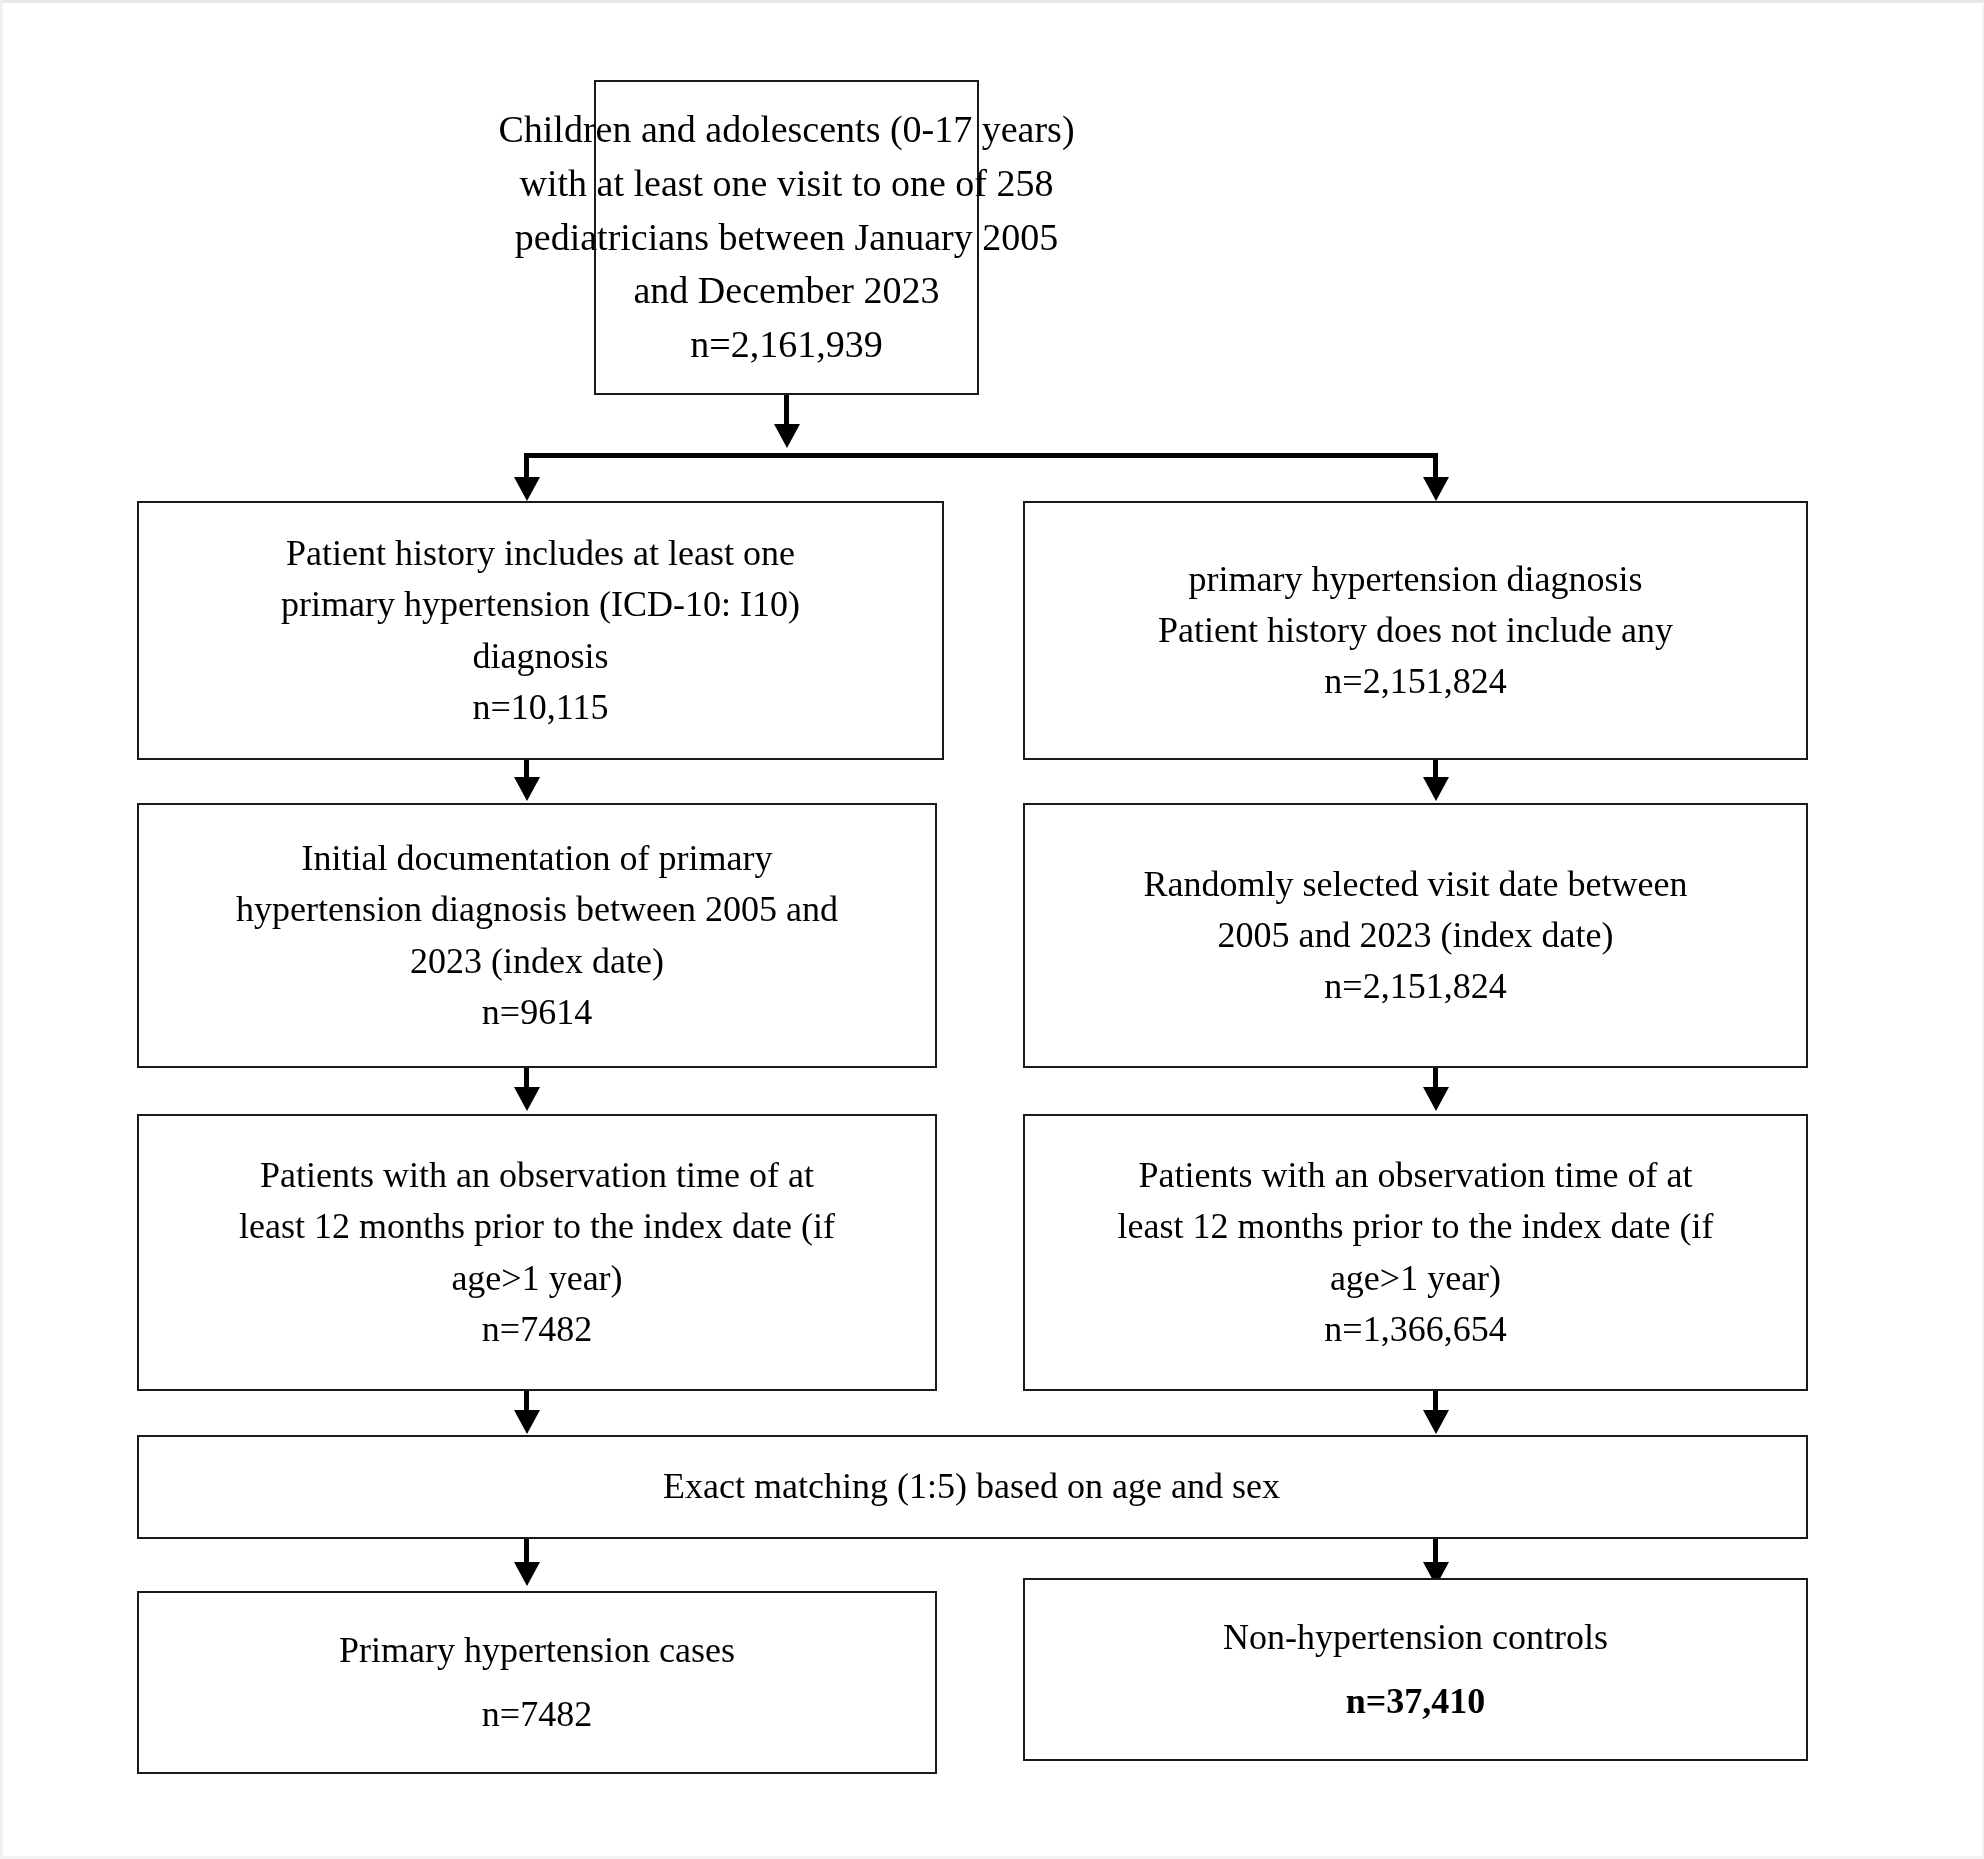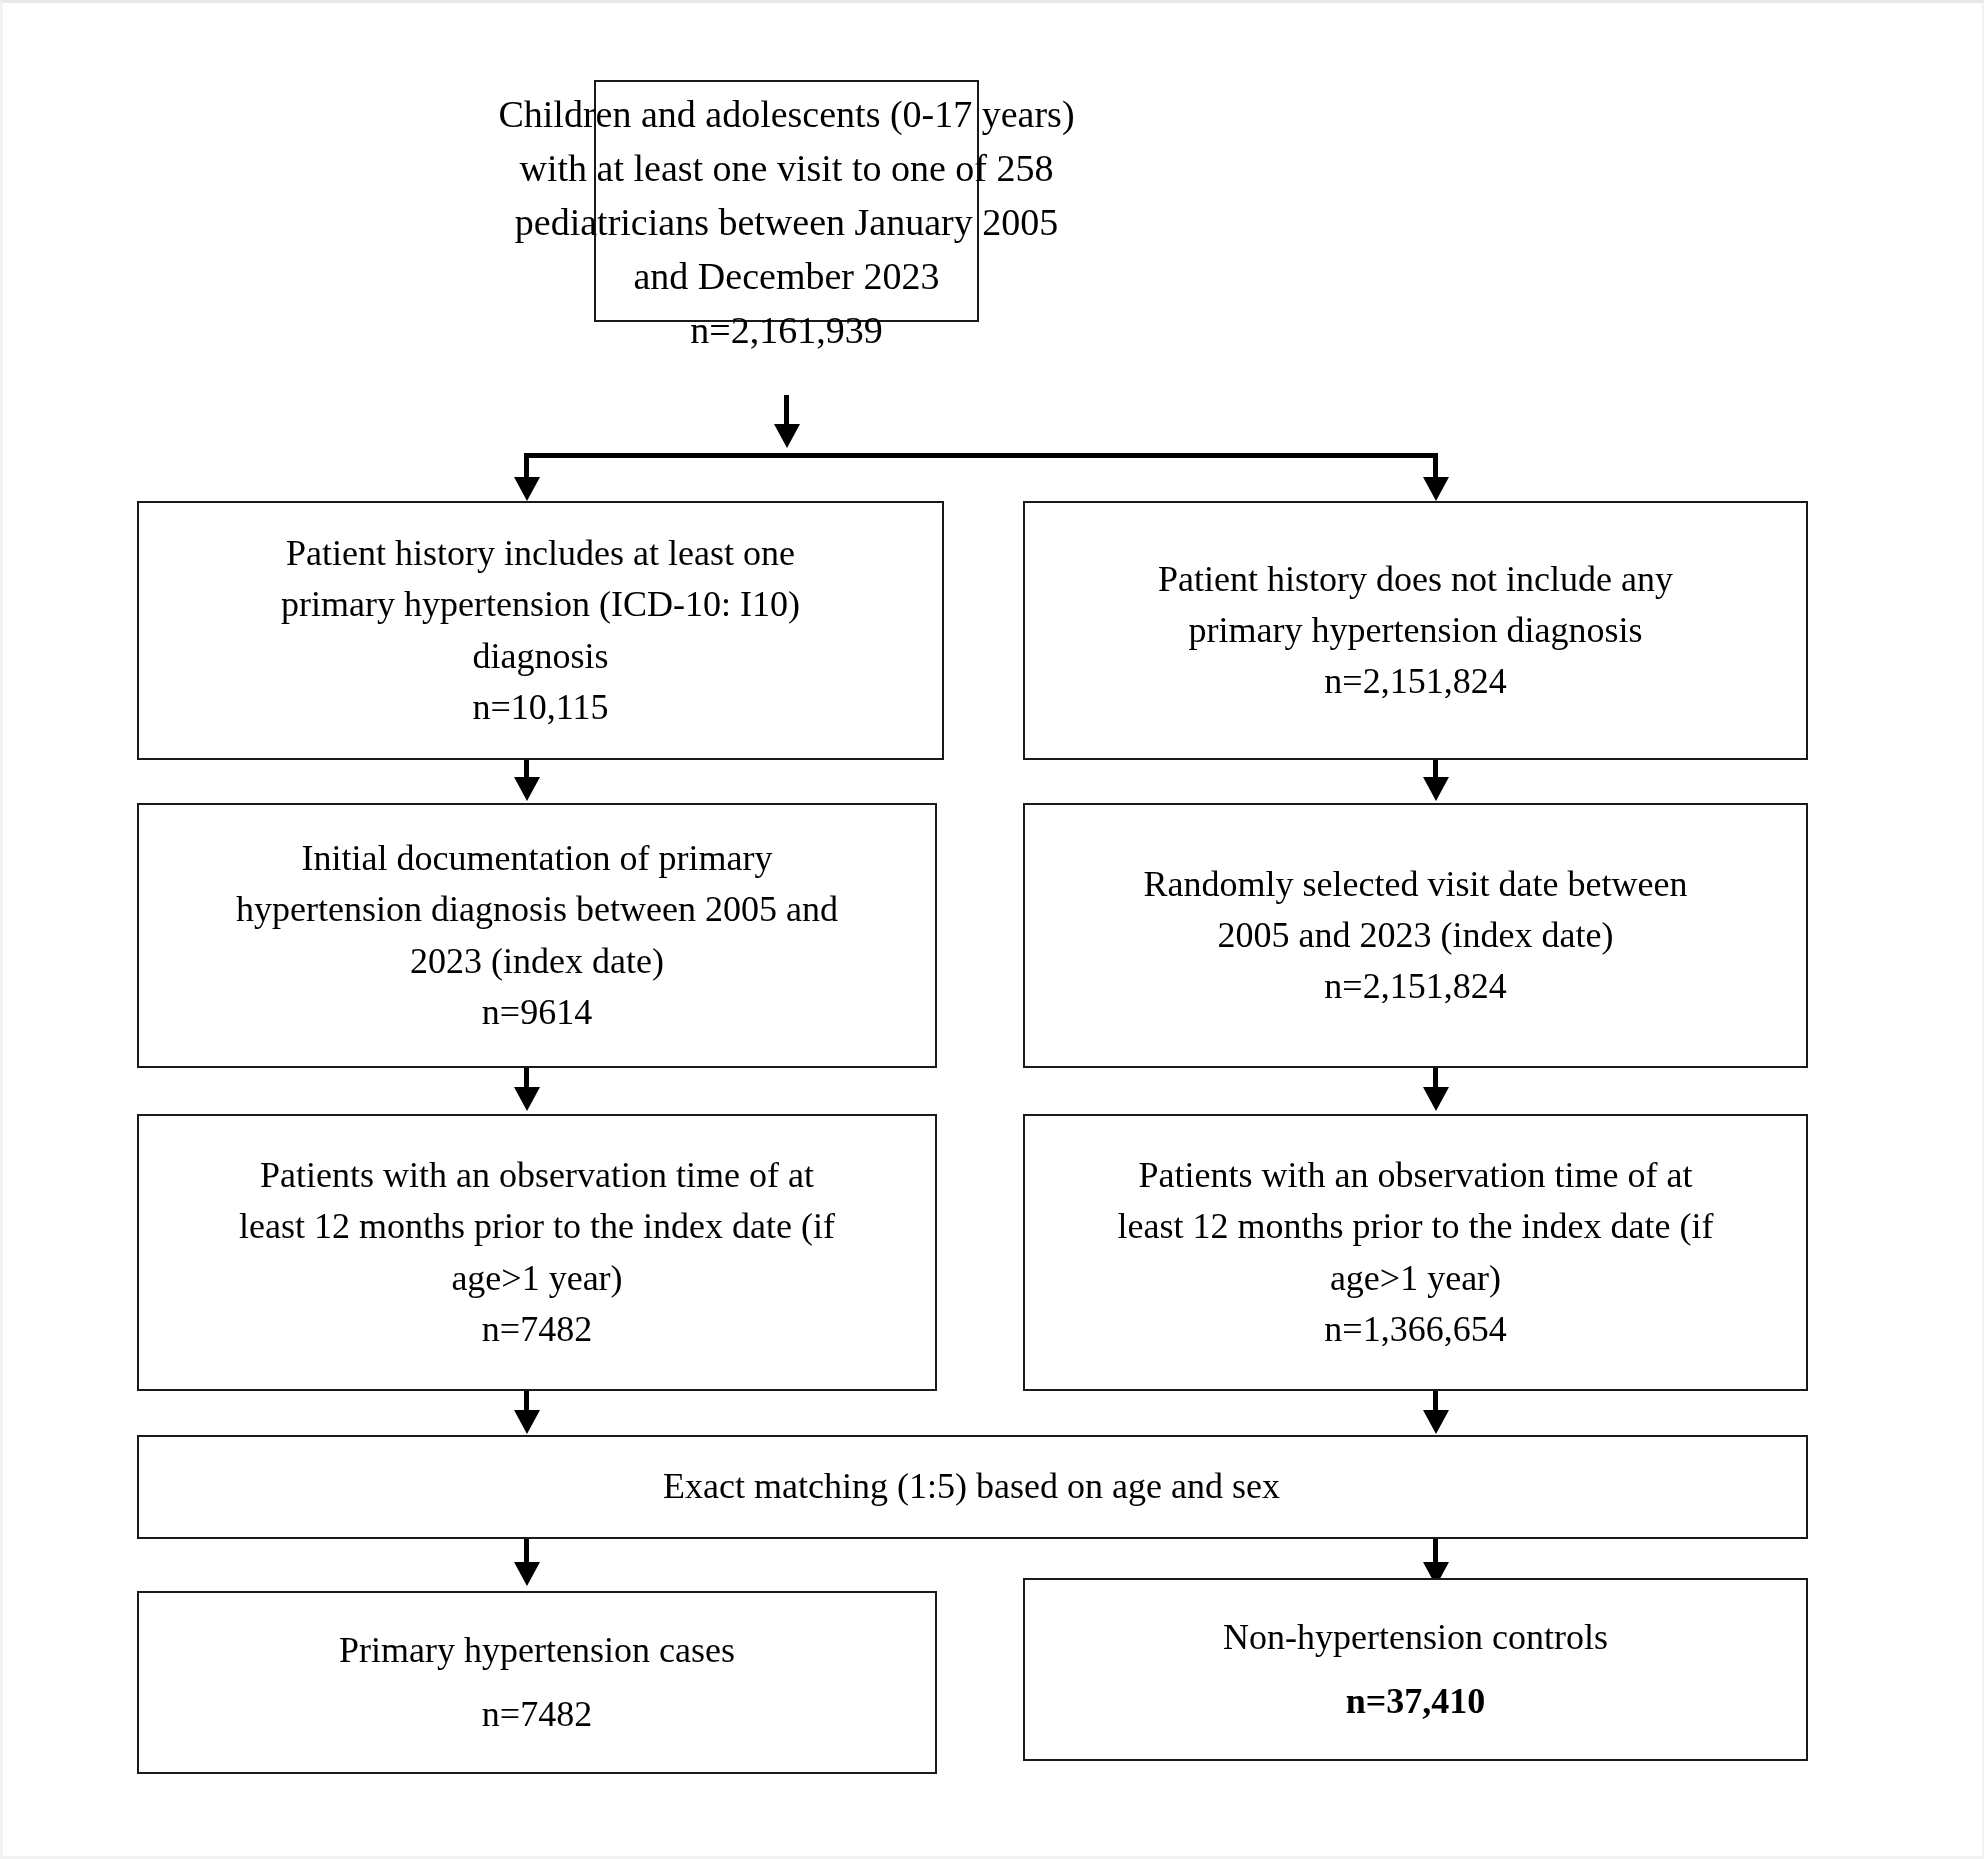--- a/index.html
+++ b/index.html
@@ -70,21 +70,21 @@
     border-top: 24px solid #000000;
   }
 </style>
 </head>
 <body>
 
 <div id="canvas">
 
   <div id="page-frame"></div>
 
-  <div class="node t-top" style="left:594px; top:80px; width:385px; height:242px;justify-content:space-between;">
+  <div class="node t-top" style="left:594px; top:80px; width:385px; height:315px;">
     <span class="line">Children and adolescents (0-17 years)</span>
     <span class="line">with at least one visit to one of 258</span>
     <span class="line">pediatricians between January 2005</span>
     <span class="line">and December 2023</span>
     <span class="line">n=2,161,939</span>
   </div>
 
   <div class="vline" style="left:784px; top:395px; height:36px;"></div>
   <div class="arrowhead" style="left:774px; top:424px;"></div>
 
@@ -95,22 +95,22 @@
   <div class="arrowhead" style="left:1423px; top:477px;"></div>
 
   <div class="node t-body" style="left:137px; top:501px; width:807px; height:259px;">
     <span class="line">Patient history includes at least one</span>
     <span class="line">primary hypertension (ICD-10: I10)</span>
     <span class="line">diagnosis</span>
     <span class="line">n=10,115</span>
   </div>
 
   <div class="node t-body" style="left:1023px; top:501px; width:785px; height:259px;">
+    <span class="line">primary hypertension diagnosis</span>
     <span class="line">Patient history does not include any</span>
-    <span class="line">primary hypertension diagnosis</span>
     <span class="line">n=2,151,824</span>
   </div>
 
   <div class="vline" style="left:524px; top:760px; height:23px;"></div>
   <div class="arrowhead" style="left:514px; top:777px;"></div>
   <div class="vline" style="left:1433px; top:760px; height:23px;"></div>
   <div class="arrowhead" style="left:1423px; top:777px;"></div>
 
   <div class="node t-body" style="left:137px; top:803px; width:800px; height:265px;">
     <span class="line">Initial documentation of primary</span>

